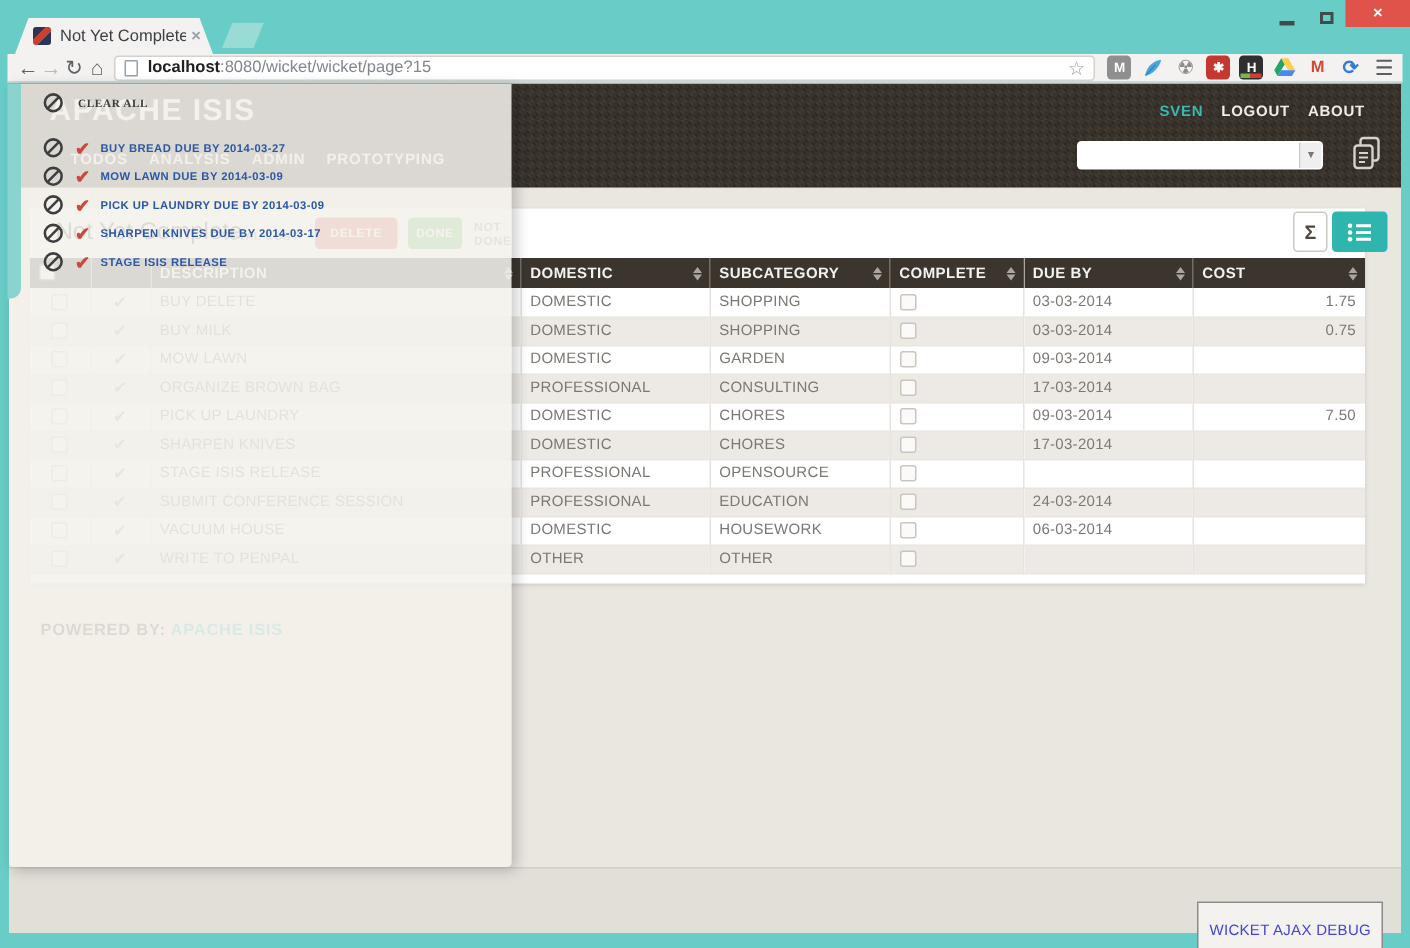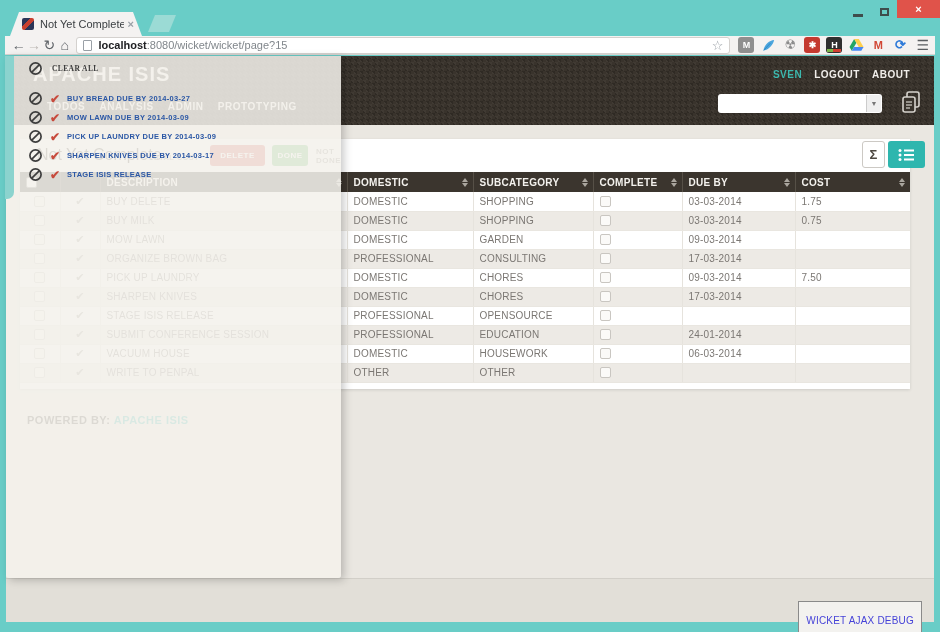--- a/index.html
+++ b/index.html
@@ -76,21 +76,21 @@
   table.todo th:last-child{border-right:none;}
   .sort{position:absolute;right:5px;top:6px;display:flex;flex-direction:column;}
   .sort i{display:block;width:0;height:0;border-left:3px solid transparent;border-right:3px solid transparent;}
   .sort .up{border-bottom:4px solid #aaa69f;margin-bottom:1px;}
   .sort .dn{border-top:4px solid #aaa69f;}
   table.todo td{height:19px;padding:0 6px;font-size:10px;color:#7b7773;letter-spacing:.2px;
       border-right:1px solid #e6e3dd;border-bottom:1px solid #e9e6e0;white-space:nowrap;overflow:hidden;}
   table.todo td:last-child{border-right:none;}
   table.todo tbody tr:nth-child(even) td{background:#edeae5;}
   .c-sel,.c-icon{text-align:center;}
-  .c-cost{text-align:left;}
+  .c-cost{text-align:right;}
   .cb{display:inline-block;width:11px;height:11px;background:#fbfaf8;border:1px solid #c9c6c1;border-radius:2px;vertical-align:middle;}
   thead .cb{background:#fdfdfd;border-color:#87817a;}
   .rowcheck{color:#9b978f;font-size:11px;}
 
   .powered{position:absolute;left:21px;top:358px;font-size:11px;font-weight:bold;letter-spacing:.5px;color:#3f3931;}
   .powered .pb-brand{color:#2bb3aa;}
 
   .app-footer{position:absolute;left:0;top:522px;width:100%;height:44px;background:#e2dfd8;border-top:1px solid #d2cfc8;}
   .wicket-debug{position:absolute;right:12px;top:22px;background:#f3f2ef;border:1px solid #8a8a8a;
       color:#4643d8;font-size:10px;padding:13px 7px;letter-spacing:.2px;}
@@ -316,21 +316,21 @@
     <td></td>
     <td class="c-cost"></td>
   </tr>
             <tr>
     <td class="c-sel"><span class="cb"></span></td>
     <td class="c-icon"><span class="rowcheck">✔</span></td>
     <td>SUBMIT CONFERENCE SESSION</td>
     <td>PROFESSIONAL</td>
     <td>EDUCATION</td>
     <td><span class="cb"></span></td>
-    <td>24-01-2014</td>
+    <td>24-03-2014</td>
     <td class="c-cost"></td>
   </tr>
             <tr>
     <td class="c-sel"><span class="cb"></span></td>
     <td class="c-icon"><span class="rowcheck">✔</span></td>
     <td>VACUUM HOUSE</td>
     <td>DOMESTIC</td>
     <td>HOUSEWORK</td>
     <td><span class="cb"></span></td>
     <td>06-03-2014</td>

